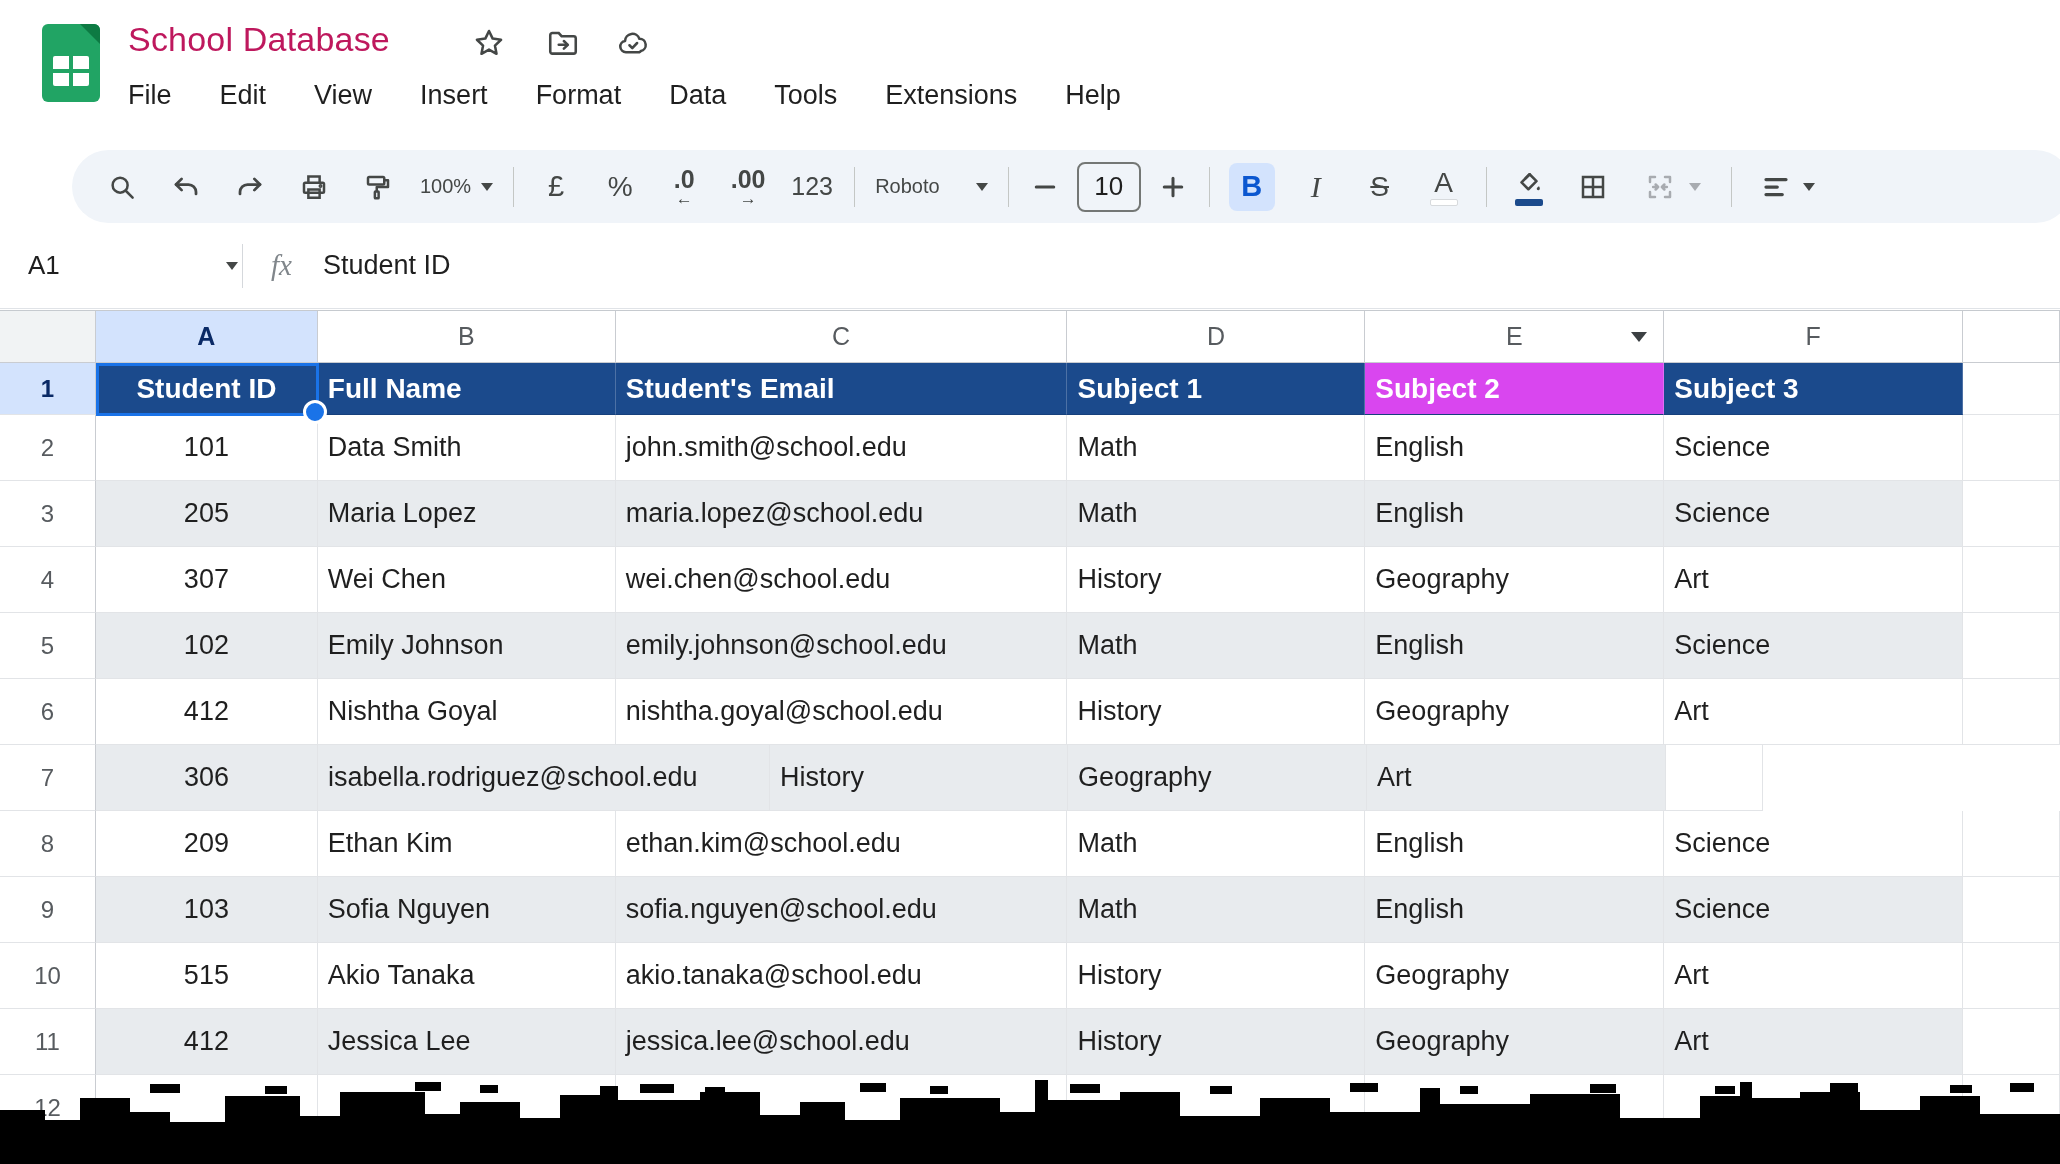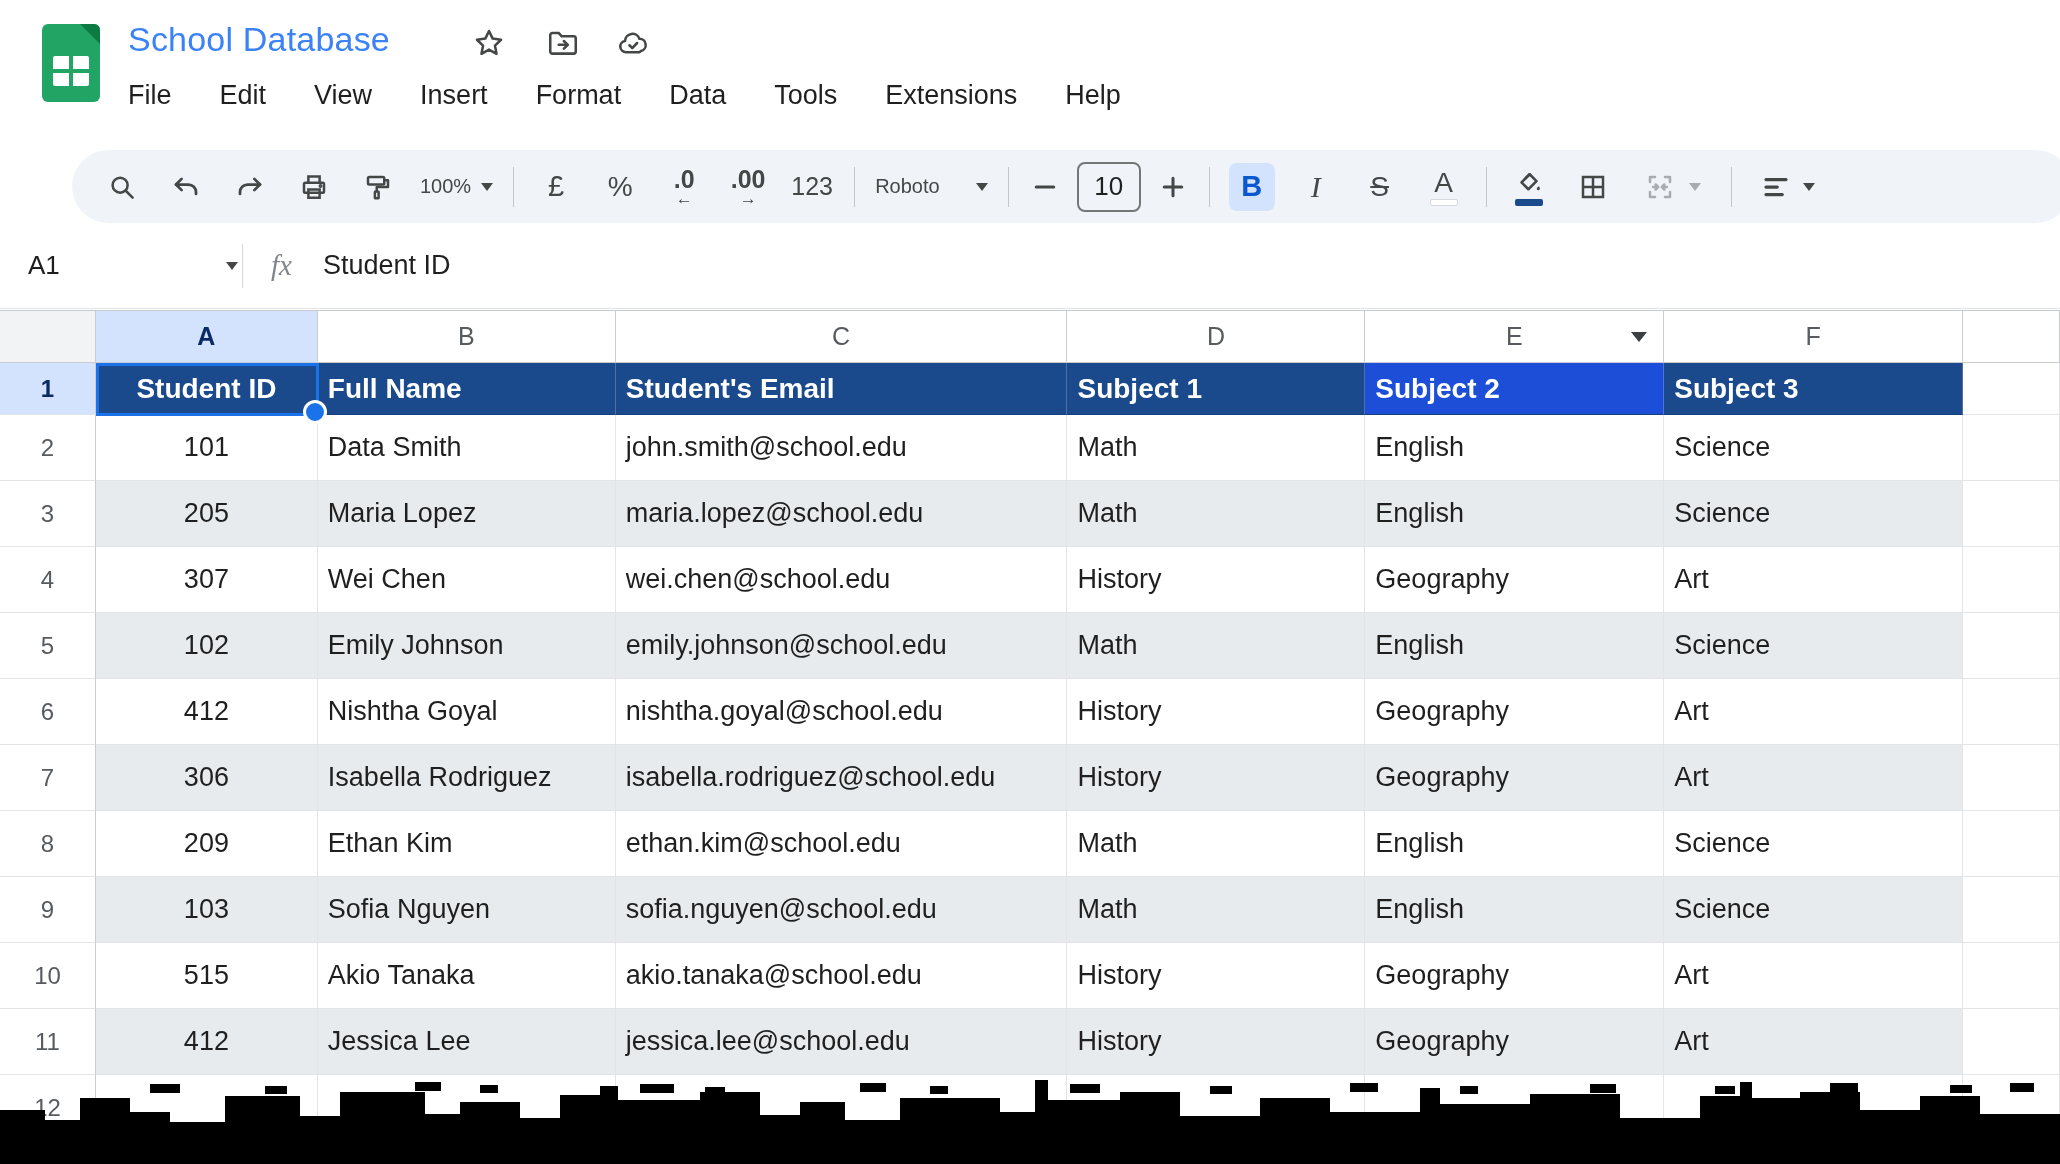--- a/index.html
+++ b/index.html
@@ -8,21 +8,21 @@
 
   
   #app-header{position:absolute;left:0;top:0;width:2060px;height:148px;background:#fff;}
   #sheets-logo{position:absolute;left:42px;top:24px;width:58px;height:78px;background:#21a464;border-radius:6px;}
   #sheets-logo .fold{position:absolute;right:0;top:0;width:0;height:0;
       border-top:20px solid #0d7a43;border-left:20px solid transparent;border-top-right-radius:6px;}
   #sheets-logo .grid-glyph{position:absolute;left:11px;top:32px;width:36px;height:30px;
       background:#fff;border-radius:2px;
       background-image:linear-gradient(#21a464,#21a464),linear-gradient(#21a464,#21a464);
       background-size:4px 100%,100% 4px;background-position:16px 0,0 13px;background-repeat:no-repeat;}
-  #doc-title{position:absolute;left:128px;top:20px;font-size:34px;letter-spacing:.2px;color:#3b82f6;}
+  #doc-title{position:absolute;left:128px;top:20px;font-size:34px;letter-spacing:.2px;color:#be185d;}
   .title-icon{position:absolute;top:26px;width:34px;height:34px;color:#444746;}
   .title-icon svg{width:100%;height:100%;}
   #star-icon{left:472px;}
   #move-folder-icon{left:546px;}
   #cloud-check-icon{left:616px;}
   #menu-bar{position:absolute;left:126px;top:76px;display:flex;gap:44px;font-size:27px;color:#1f1f1f;}
   .menu-item{cursor:default;padding:4px 2px;}
 
   
   #toolbar{position:absolute;left:72px;top:150px;width:2000px;height:73px;background:#f0f4f9;
@@ -291,21 +291,21 @@
         <div class="g-cell col-letter" style="width: 299px;">E<div class="col-dd"></div><div class=""></div></div>
         <div class="g-cell col-letter" style="width: 299px;">F<div class=""></div></div>
         <div class="g-cell col-letter" style="width: 97px;"></div>
       </div>
       <div class="g-row hdr-row">
         <div class="g-cell row-hdr selected" style="width: 96px;">1</div>
         <div class="g-cell hdr-cell center" style="width: 222px; background: rgb(27, 74, 140);">Student ID</div>
         <div class="g-cell hdr-cell left" style="width: 298px; background: rgb(27, 74, 140);">Full Name</div>
         <div class="g-cell hdr-cell left" style="width: 452px; background: rgb(27, 74, 140);">Student's Email</div>
         <div class="g-cell hdr-cell left" style="width: 298px; background: rgb(27, 74, 140);">Subject 1</div>
-        <div class="g-cell hdr-cell left" style="width: 299px; background: #1d4ed8;">Subject 2</div>
+        <div class="g-cell hdr-cell left" style="width: 299px; background: #d946ef;">Subject 2</div>
         <div class="g-cell hdr-cell left" style="width: 299px; background: rgb(27, 74, 140);">Subject 3</div>
         <div class="g-cell filler" style="width: 97px;"></div>
       </div>
       <div class="g-row data-row">
         <div class="g-cell row-hdr" style="width: 96px;">2</div>
         <div class="g-cell center" style="width: 222px;">101</div>
         <div class="g-cell left" style="width: 298px;">Data Smith</div>
         <div class="g-cell left" style="width: 452px;">john.smith@school.edu</div>
         <div class="g-cell left" style="width: 298px;">Math</div>
         <div class="g-cell left" style="width: 299px;">English</div>
@@ -348,21 +348,20 @@
         <div class="g-cell left" style="width: 298px; text-align: center;">Nishtha Goyal</div>
         <div class="g-cell left" style="width: 452px;">nishtha.goyal@school.edu</div>
         <div class="g-cell left" style="width: 298px;">History</div>
         <div class="g-cell left" style="width: 299px;">Geography</div>
         <div class="g-cell left" style="width: 299px;">Art</div>
         <div class="g-cell filler" style="width: 97px;"></div>
       </div>
       <div class="g-row data-row">
         <div class="g-cell row-hdr" style="width: 96px;">7</div>
         <div class="g-cell center stripe" style="width: 222px;">306</div>
-        <div class="g-cell left stripe" style="width: 298px;">Isabella Rodriguez</div>
         <div class="g-cell left stripe" style="width: 452px;">isabella.rodriguez@school.edu</div>
         <div class="g-cell left stripe" style="width: 298px;">History</div>
         <div class="g-cell left stripe" style="width: 299px;">Geography</div>
         <div class="g-cell left stripe" style="width: 299px;">Art</div>
         <div class="g-cell filler" style="width: 97px;"></div>
       </div>
       <div class="g-row data-row">
         <div class="g-cell row-hdr" style="width: 96px;">8</div>
         <div class="g-cell center" style="width: 222px;">209</div>
         <div class="g-cell left" style="width: 298px;">Ethan Kim</div>

